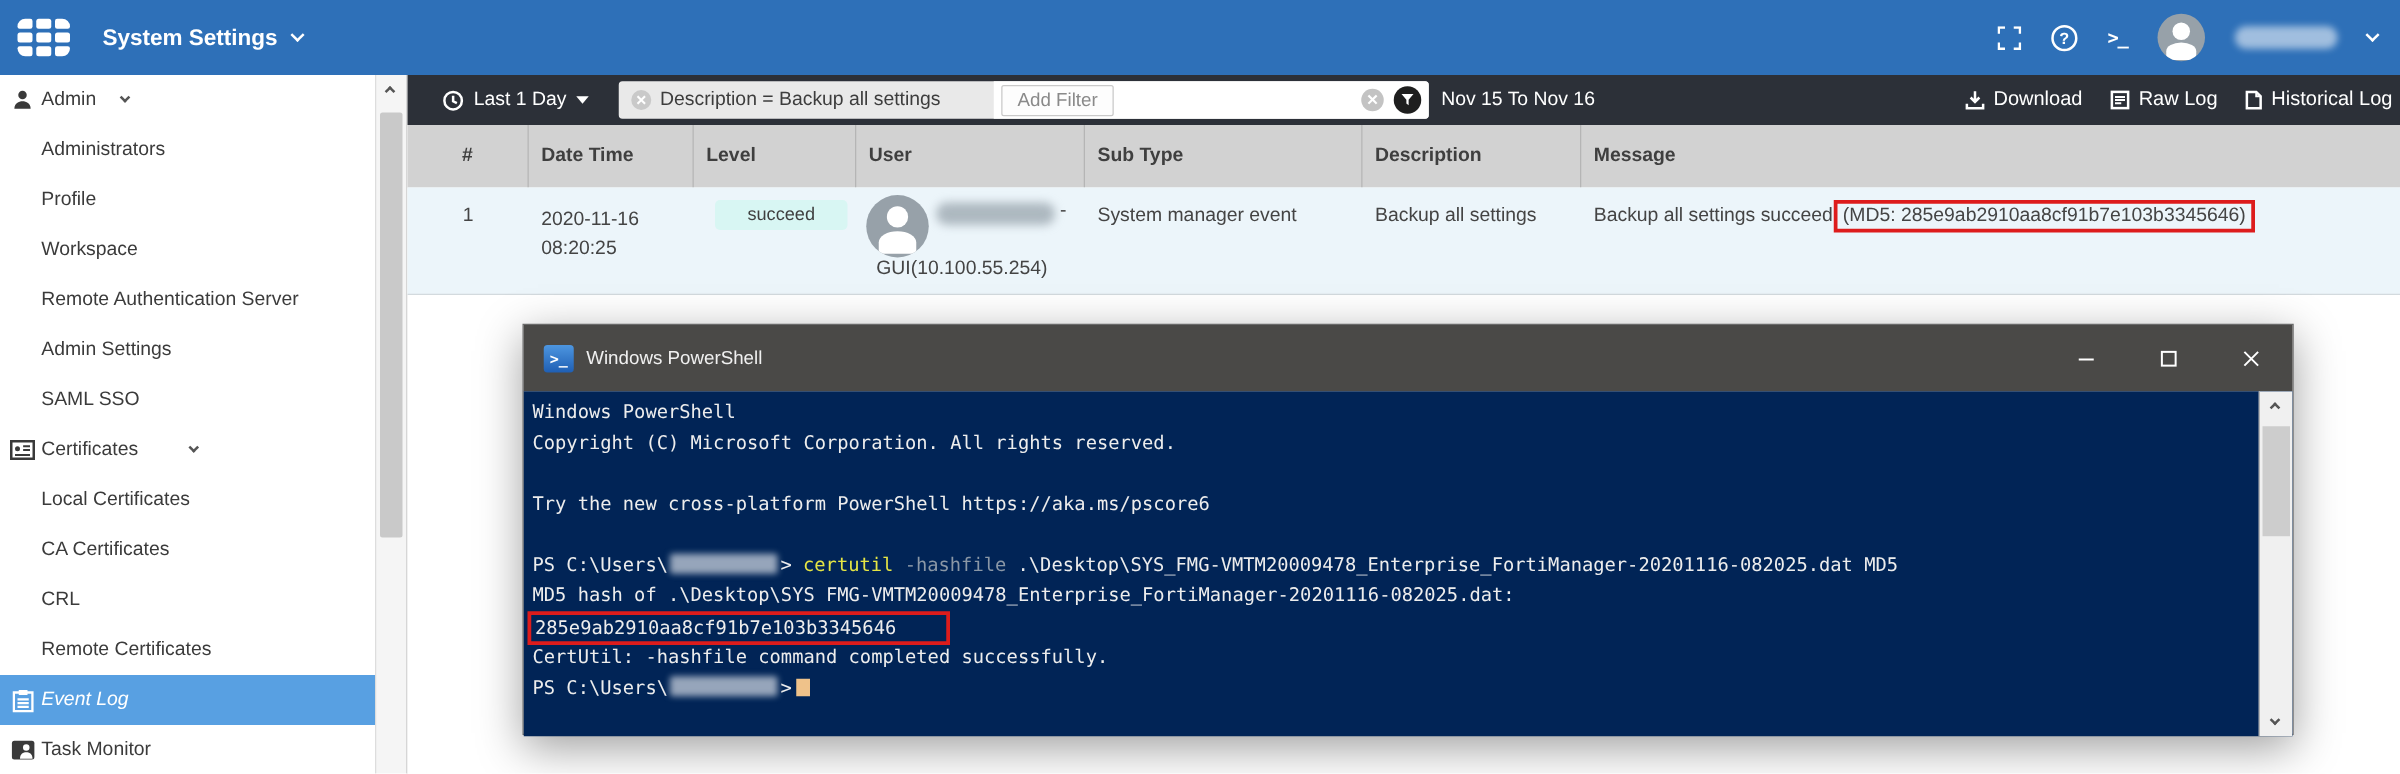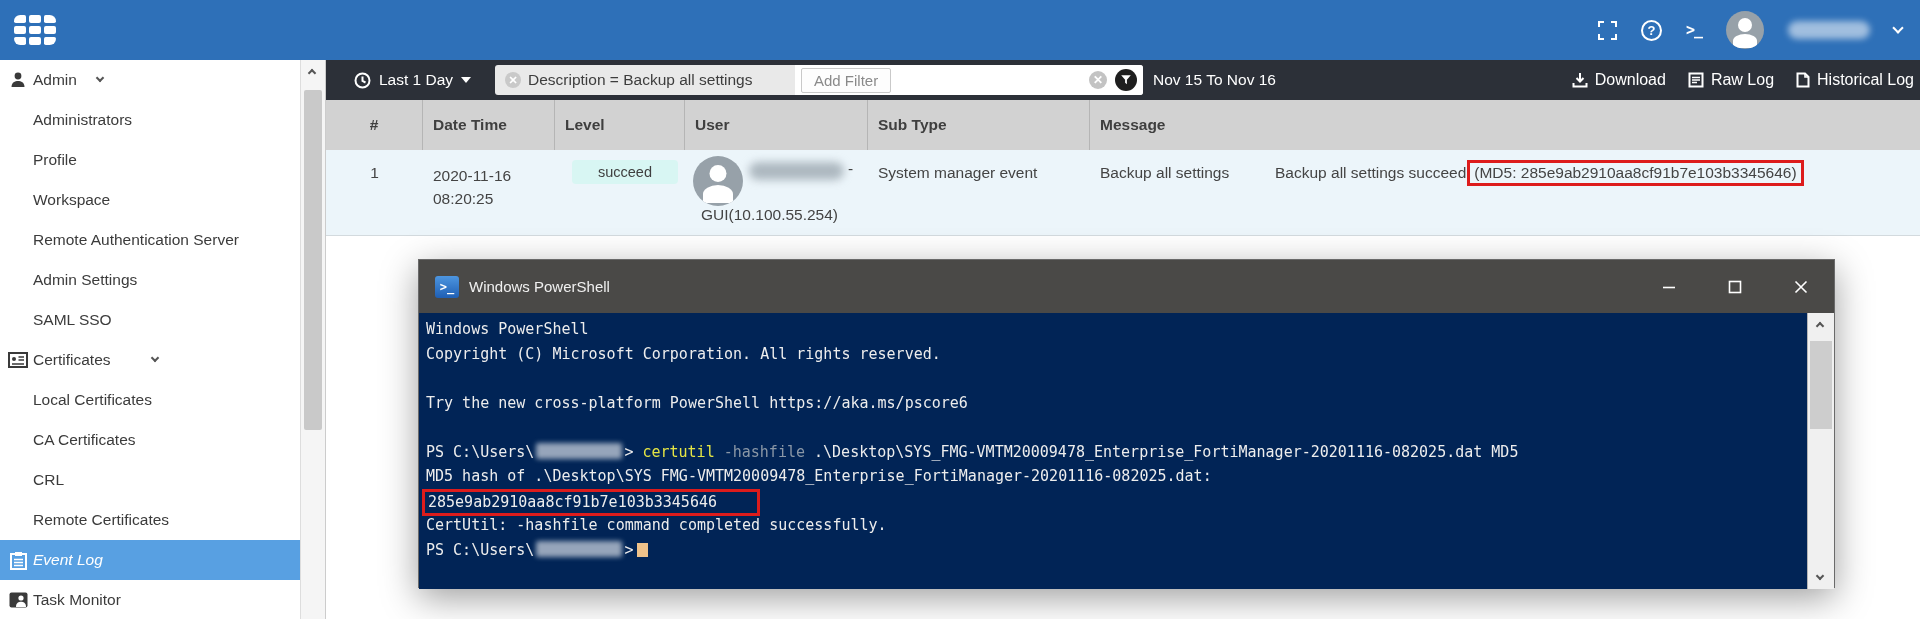--- a/index.html
+++ b/index.html
@@ -109,20 +109,24 @@
       <div></div>
         <div></div>
         <div></div>
         <div></div>
         <div></div>
         <div></div>
         <div></div>
         <div></div>
         <div></div>
     </div>
+    <div class="topbar-title">
+      <span>System Settings</span>
+      <span class="chev" style="margin-top:-4px;"></span>
+    </div>
     <div class="topbar-right">
       <span class="icon-btn">
         <svg width="19" height="19" viewBox="0 0 19 19">
             <path d="M1 6 V1 H6 M13 1 H18 V6 M18 13 V18 H13 M6 18 H1 V13" fill="none" stroke="#fff" stroke-width="2"></path>
           </svg>
       </span>
       <span class="help-circle">?</span>
       <span class="cli-glyph">&gt;_</span>
       <span class="avatar big">
           <span class="head"></span>
@@ -270,20 +274,21 @@
           </span>
         </div>
     </div>
 
     <div class="thead" id="thead">
         <div class="th col1">#</div>
         <div class="th col2">Date Time</div>
         <div class="th col3">Level</div>
         <div class="th col4">User</div>
         <div class="th col5">Sub Type</div>
+        <div class="th col6">Description</div>
         <div class="th col7">Message</div>
       </div>
 
     <div class="trow">
       <div class="td num col1">1</div>
       <div class="td col2">
         <div class="dt-line">2020-11-16</div>
         <div class="dt-line">08:20:25</div>
       </div>
       <div class="td level col3">

